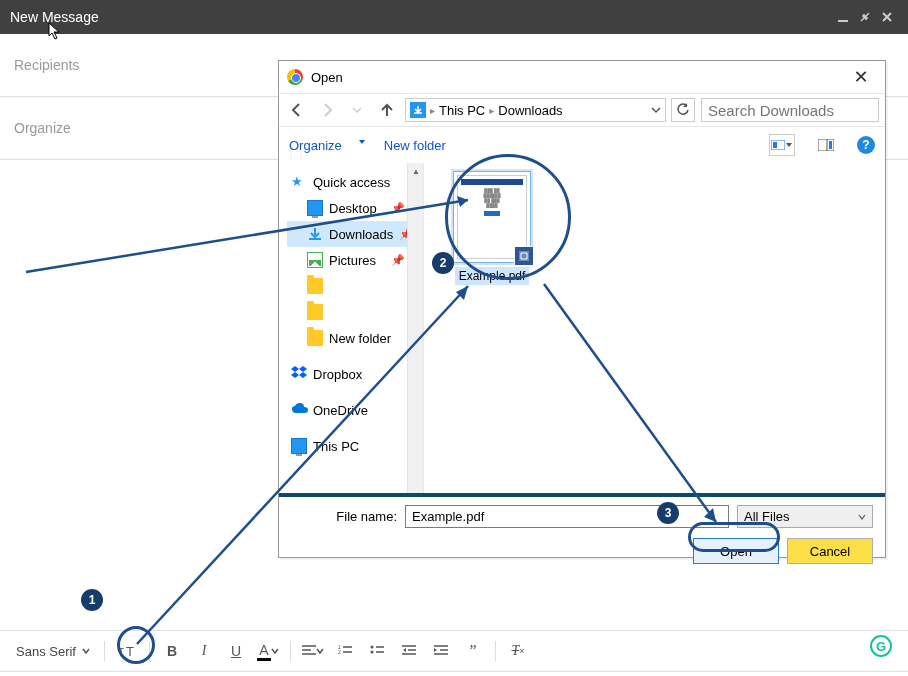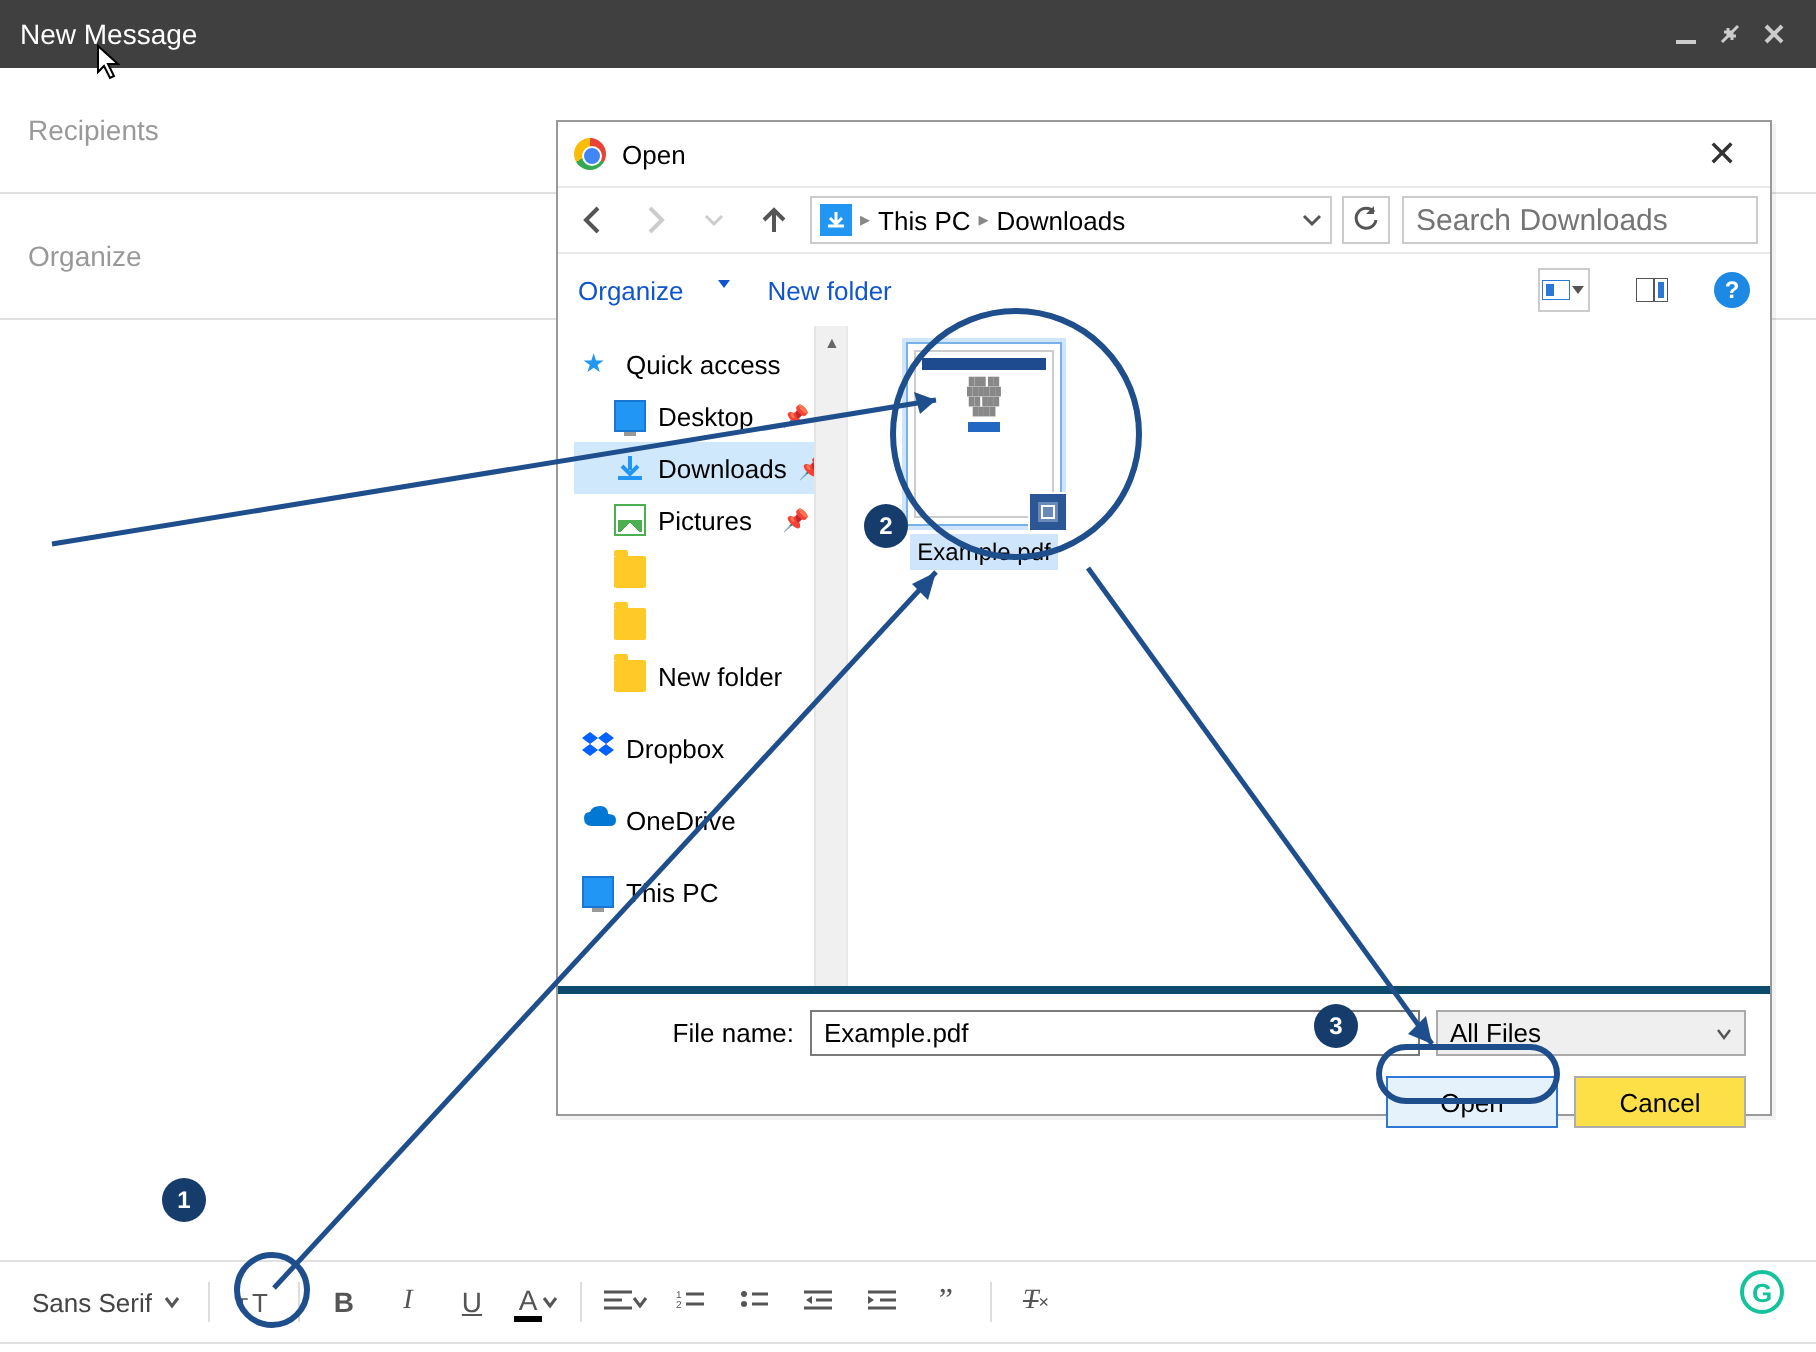--- a/index.html
+++ b/index.html
@@ -81,21 +81,21 @@
   .file-thumb .page-inner{width:100%;height:100%;border:1px solid #ccc;background:#fff;padding:3px;font-size:4px;color:#888;line-height:5px;overflow:hidden;}
   .file-thumb .page-inner .hdr{height:6px;background:#1e4b8f;margin-bottom:3px;}
   .file-thumb .page-inner .btn{width:16px;height:5px;background:#2268c3;margin:3px auto 0;}
   .file-thumb .page .badge{position:absolute;right:-4px;bottom:-4px;width:20px;height:20px;background:#2b5797;border:1px solid #fff;display:flex;align-items:center;justify-content:center;}
   .file-thumb .label{background:#cfe5fb;padding:2px 4px;display:inline-block;}
 
   .dlg-footer { border-top:4px solid #0c4a6e; padding:8px 12px 12px; }
   .fn-row{display:flex;align-items:center;gap:8px;font-size:13px;}
   .fn-row label{width:106px;text-align:right;}
   .fn-input{flex:1;height:23px;border:1px solid #7a7a7a;padding:0 6px;font-size:13px;}
-  .fn-select{width:155px;height:23px;border:1px solid #aaa;background:#efefef;padding:0 6px;font-size:13px;display:flex;align-items:center;justify-content:space-between;}
+  .fn-select{width:136px;height:23px;border:1px solid #aaa;background:#efefef;padding:0 6px;font-size:13px;display:flex;align-items:center;justify-content:space-between;}
   .btn-row{display:flex;justify-content:flex-end;gap:8px;margin-top:10px;}
   .win-button{width:86px;height:26px;border:1px solid #adadad;background:#fde047;font-size:13px;cursor:pointer;}
   .win-button.primary{border:1px solid #2b78d7;background:#e5f1fb;}
 
   
   .ann-circle{position:absolute;border:3px solid #1f4e8c;border-radius:50%;pointer-events:none;z-index:50;}
   .ann-badge{position:absolute;width:22px;height:22px;border-radius:50%;background:#163c6b;color:#fff;font-size:12px;font-weight:bold;display:flex;align-items:center;justify-content:center;z-index:60;}
   .ann-svg{position:absolute;inset:0;width:100%;height:100%;pointer-events:none;z-index:40;}
   .ann-svg line{stroke:#1f4e8c;stroke-width:2.5;}
   .ann-svg polygon{fill:#1f4e8c;}

